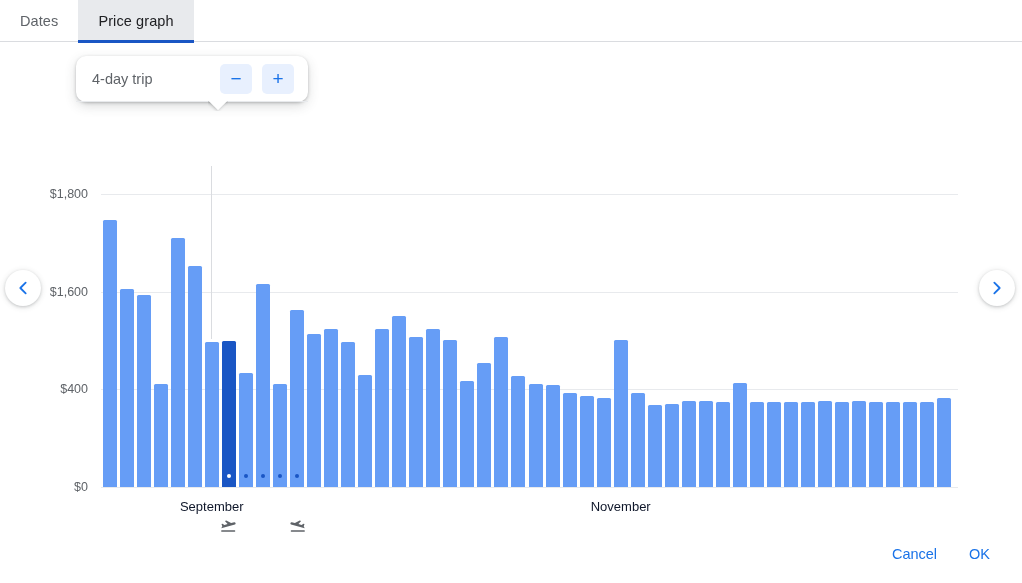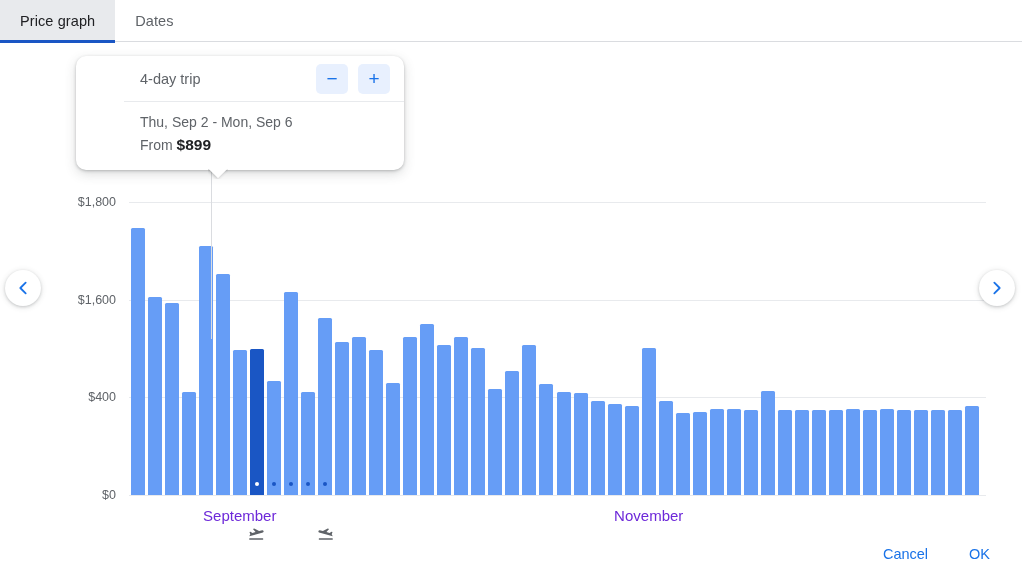--- a/index.html
+++ b/index.html
@@ -35,26 +35,25 @@
     color:#202124;
     font-weight:500;
   }
   .tab.active::after {
     content:""; position:absolute; left:0; right:0; bottom:-1px;
     height:3px; background:#1a56c4;
   }
 
   
   .popover {
-    position:absolute; left:76px; top:56px; width:328px;
+    position:absolute; left:76px; top:56px; width:232px;
     background:#fff;
     border-radius:10px;
     box-shadow:0 1px 3px rgba(60,64,67,.30), 0 4px 12px rgba(60,64,67,.18);
     z-index:40;
-    padding-left:48px;
   }
   .popover-top {
     display:flex; align-items:center; justify-content:space-between;
     height:46px; padding:0 14px 0 16px;
     border-bottom:1px solid #e8eaed;
   }
   .popover-title { font-size:14.5px; color:#5f6368; }
   .stepper-group { display:flex; gap:10px; }
   .stepper {
     width:32px; height:30px; border-radius:5px;
@@ -79,21 +78,21 @@
   }
 
   
   .leader {
     position:absolute; left:211px; top:166px; width:1px; height:173px;
     background:#dadce0; z-index:5;
   }
 
   
   .chart {
-    position:absolute; left:0; top:162px; width:880px; height:360px;margin-left:28px;
+    position:absolute; left:0; top:154px; width:880px; height:360px;
   }
   .plot {
     position:absolute; left:101px; top:40px; width:852px; height:293px;
   }
   .gridline {
     position:absolute; left:101px; width:857px; height:1px; background:#e8eaed;
   }
   .ylabel {
     position:absolute; right:0; width:60px; text-align:right;
     font-size:12.5px; color:#5f6368; transform:translateY(-50%);
@@ -105,21 +104,21 @@
     background:#669df6; border-radius:1.5px 1.5px 0 0;
   }
   .bar.selected { background:#1a56c4; }
   .dot {
     position:absolute; bottom:9px; left:50%; transform:translateX(-50%);
     width:4px; height:4px; border-radius:50%; background:#1a56c4;
   }
   .bar.selected .dot { background:#ffffff; }
 
   .monthlabel {
-    position:absolute; top:345px; font-size:15px; color:#6d28d9;
+    position:absolute; top:345px; font-size:13px; color:#0f172a;
     transform:translateX(-50%); white-space:nowrap;
   }
   .plane {
     position:absolute; top:365px; transform:translateX(-50%);
     color:#5f6368;
   }
 
   
   .navbtn {
     position:absolute; top:270px; width:36px; height:36px;
@@ -128,50 +127,44 @@
     display:flex; align-items:center; justify-content:center;
     cursor:pointer; border:none; padding:0;
   }
   .navbtn.prev { left:5px; }
   .navbtn.next { right:7px; }
 
   
   .footer {
     position:absolute; left:0; bottom:0; width:1022px; height:58px;
     display:flex; align-items:center; justify-content:flex-end;
-    gap:13px; padding-right:18px;
+    gap:4px; padding-right:18px;
   }
   .txtbtn {
     background:transparent; border:none; cursor:pointer;
     color:#1a73e8; font-size:14.5px; font-weight:500;
     padding:8px 14px; border-radius:4px;
     font-family:"Liberation Sans", sans-serif;
   }
 </style>
 </head>
 <body>
 
 <div class="tabbar">
+  <button class="tab">Dates</button>
   <button class="tab active">Price graph</button>
-  <button class="tab">Dates</button>
 </div>
 
 <div class="popover">
   <div class="popover-top">
     <span class="popover-title">4-day trip</span>
     <span class="stepper-group">
       <button class="stepper">−</button>
       <button class="stepper">+</button>
     </span>
-  </div>
-  <div class="popover-body">
-    <div class="pop-dates">Thu, Sep 2 - Mon, Sep 6</div>
-    <div class="pop-price">
-      <span>From </span><b>$899</b>
-    </div>
   </div>
   <div class="pop-tail">
       <i></i>
     </div>
 </div>
 <div class="leader"></div>
 
 <div class="chart">
   <div class="ylabel-wrap">
       <div class="ylabel" style="top: 40px;">$1,800</div>

